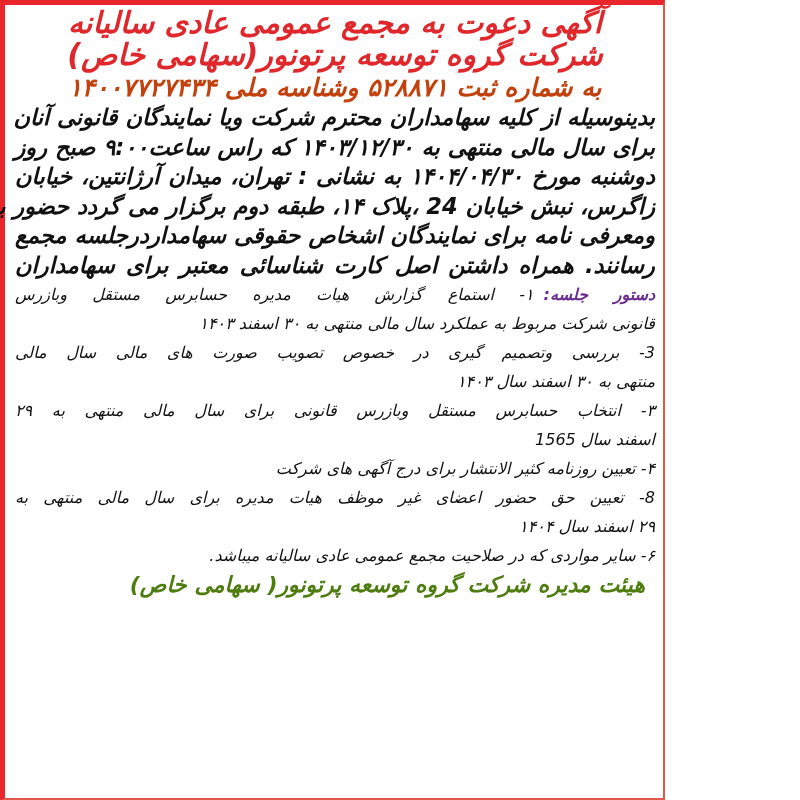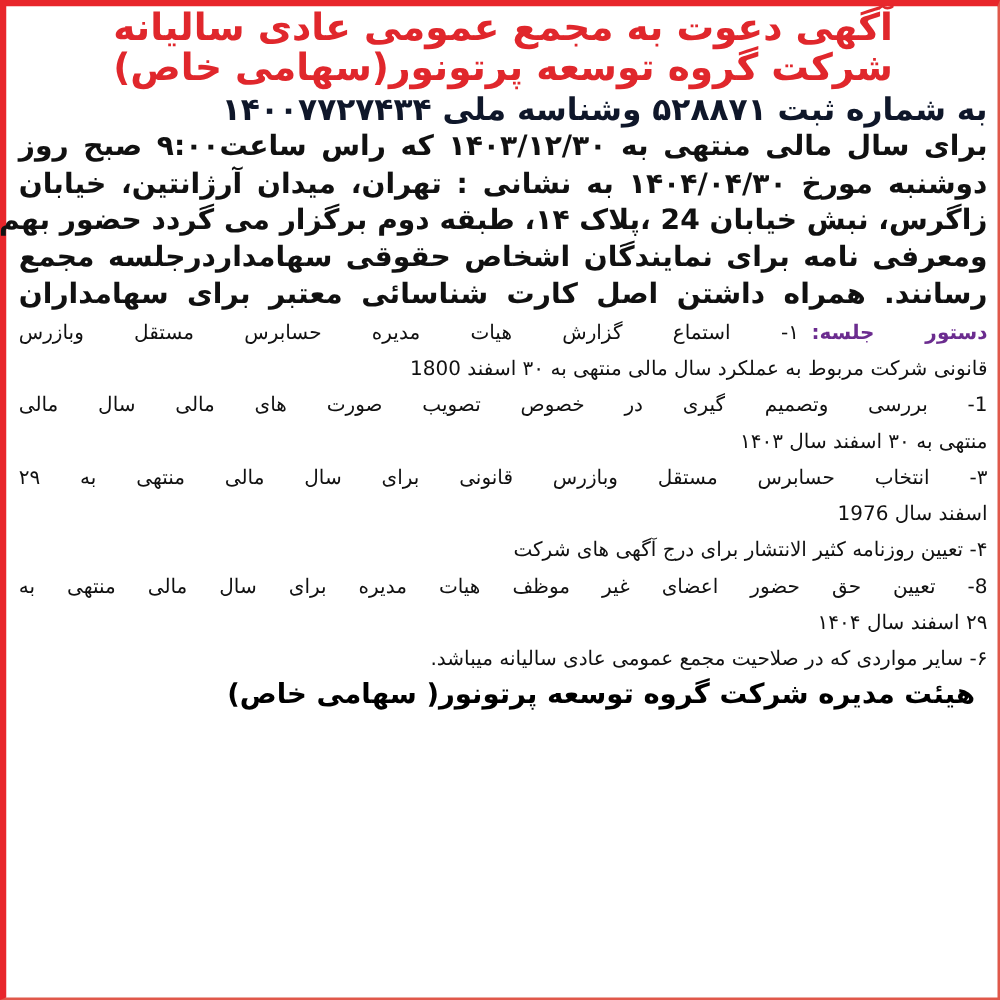--- a/index.html
+++ b/index.html
@@ -5,43 +5,44 @@
     * { margin: 0; padding: 0; box-sizing: border-box; }
     html, body {
       width: 800px;
       height: 800px;
       background: #ffffff;
       overflow: hidden;
     }
     .notice {
       position: absolute;
       left: 0; top: 0;
-      width: 800px; height: 800px;
+      width: 665px; height: 800px;
       background: #ffffff;
       border-top: 5px solid #e8262b;
       border-left: 5px solid #e8262b;
       border-right: 2px solid #e0584a;
       border-bottom: 2px solid #e0584a;
       direction: rtl;
       font-family: "DejaVu Sans", sans-serif;
       color: #111111;
       padding: 2px 8px 0 10px;
+      font-style: italic;
     }
     .title-line {
       text-align: center;
       font-weight: bold;
       color: #e0272c;
       font-size: 30px;
       line-height: 32px;
       letter-spacing: -0.5px;
     }
     .reg-line {
-      text-align: right;
+      text-align: center;
       font-weight: bold;
-      color: #0f172a;
+      color: #c2410c;
       font-size: 25px;
       line-height: 31px;
       margin-top: 1px;
     }
     .body-para {
       font-weight: bold;
       font-size: 22.5px;
       line-height: 29.5px;
       text-align: justify;
       text-align-last: right;
@@ -73,51 +74,52 @@
     .agenda .ln.short {
       text-align-last: right;
     }
     .agenda-label {
       color: #6b2c8f;
       font-weight: bold;
       margin-left: 10px;
     }
     .signature {
       font-weight: bold;
-      color: #000000;
+      color: #4d7c0f;
       font-size: 22px;
       line-height: 30px;
       text-align: right;
       padding-right: 10px;
     }
   </style>
 </head>
 <body>
 
 <div class="notice">
 
   <div class="title-line">آگهی دعوت به  مجمع عمومی عادی سالیانه</div>
   <div class="title-line">شرکت گروه توسعه پرتونور(سهامی خاص)</div>
   <div class="reg-line">به شماره ثبت ۵۲۸۸۷۱ وشناسه ملی ۱۴۰۰۷۷۲۷۴۳۴</div>
 
   <div class="body-para">
+    <span class="ln">بدینوسیله از کلیه سهامداران محترم شرکت  ویا نمایندگان قانونی آنان</span>
     <span class="ln">برای سال مالی منتهی به ۱۴۰۳/۱۲/۳۰ که راس ساعت۹:۰۰ صبح روز</span>
     <span class="ln">دوشنبه مورخ ۱۴۰۴/۰۴/۳۰ به نشانی : تهران، میدان آرژانتین، خیابان</span>
     <span class="ln">زاگرس، نبش خیابان 24 ،پلاک ۱۴، طبقه دوم برگزار می گردد حضور بهم</span>
     <span class="ln">ومعرفی نامه  برای نمایندگان اشخاص حقوقی سهامداردرجلسه مجمع</span>
     <span class="ln">رسانند. همراه داشتن اصل کارت شناسائی معتبر برای سهامداران</span>
   </div>
 
   <div class="agenda">
     <span class="ln"><span class="agenda-label">دستور جلسه:</span><span>۱- استماع گزارش هیات مدیره حسابرس مستقل وبازرس</span></span>
-    <span class="ln short">قانونی شرکت مربوط به عملکرد سال مالی منتهی به ۳۰ اسفند 1800</span>
-    <span class="ln">1- بررسی وتصمیم گیری در خصوص تصویب صورت های مالی سال مالی</span>
+    <span class="ln short">قانونی شرکت مربوط به عملکرد سال مالی منتهی به ۳۰ اسفند ۱۴۰۳</span>
+    <span class="ln">3- بررسی وتصمیم گیری در خصوص تصویب صورت های مالی سال مالی</span>
     <span class="ln short">منتهی به ۳۰ اسفند سال ۱۴۰۳</span>
     <span class="ln">۳- انتخاب حسابرس مستقل وبازرس قانونی برای سال مالی منتهی به ۲۹</span>
-    <span class="ln short">اسفند سال 1976</span>
+    <span class="ln short">اسفند سال 1565</span>
     <span class="ln short">۴- تعیین روزنامه کثیر الانتشار برای درج آگهی های شرکت</span>
     <span class="ln">8- تعیین حق حضور اعضای غیر موظف هیات مدیره برای سال مالی منتهی به</span>
     <span class="ln short">۲۹ اسفند سال ۱۴۰۴</span>
     <span class="ln short">۶- سایر مواردی که در صلاحیت مجمع عمومی عادی سالیانه میباشد.</span>
   </div>
 
   <div class="signature">هیئت مدیره شرکت گروه توسعه پرتونور( سهامی خاص)</div>
 </div>
 
 </body></html>

